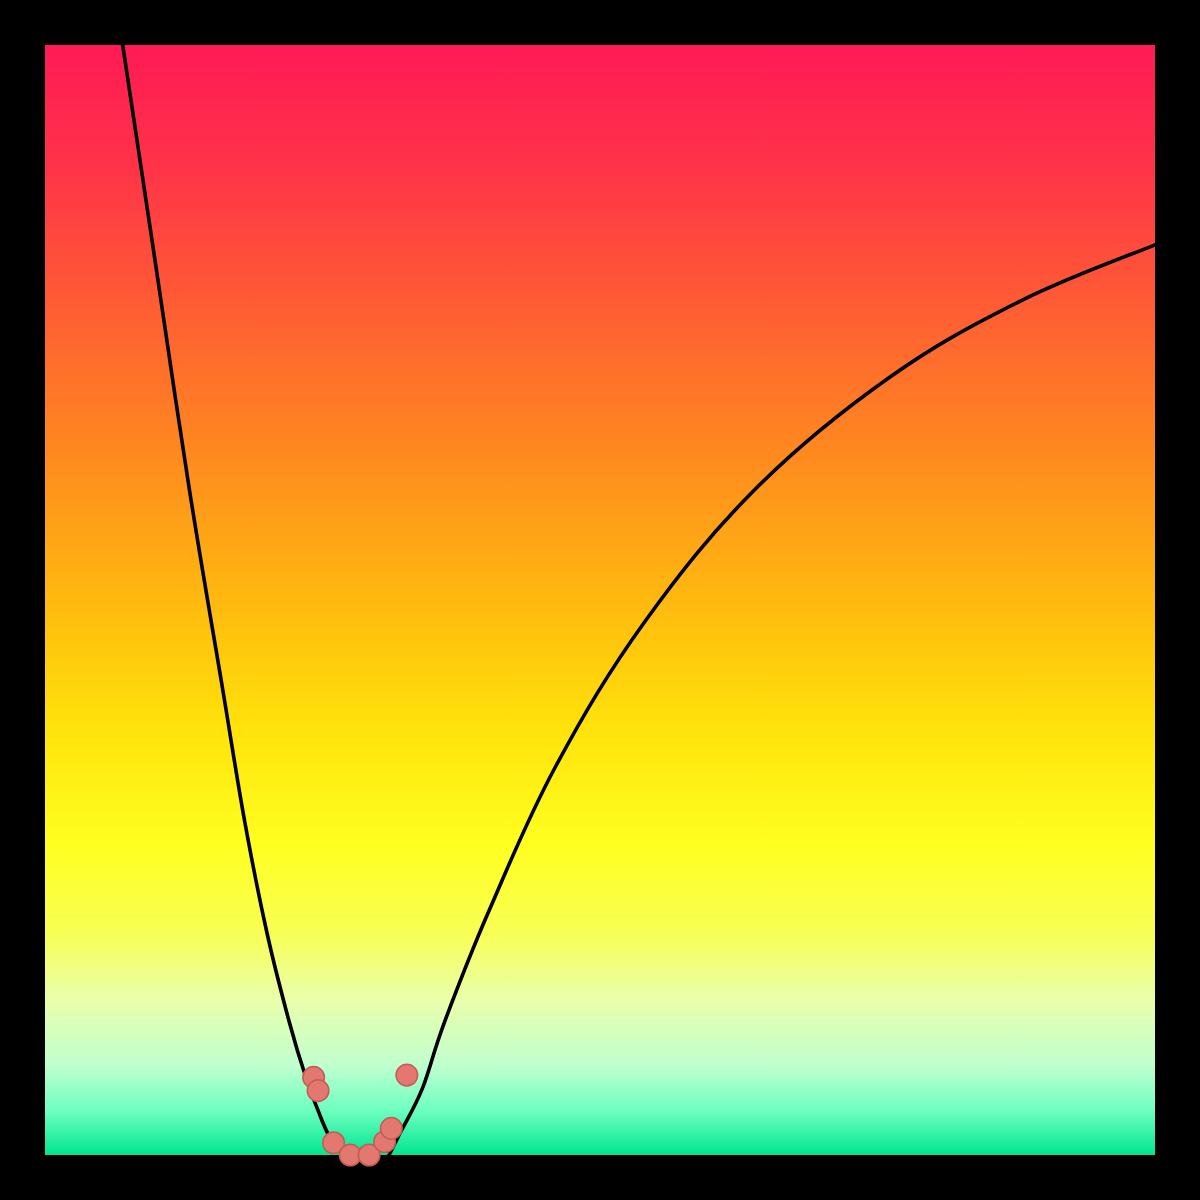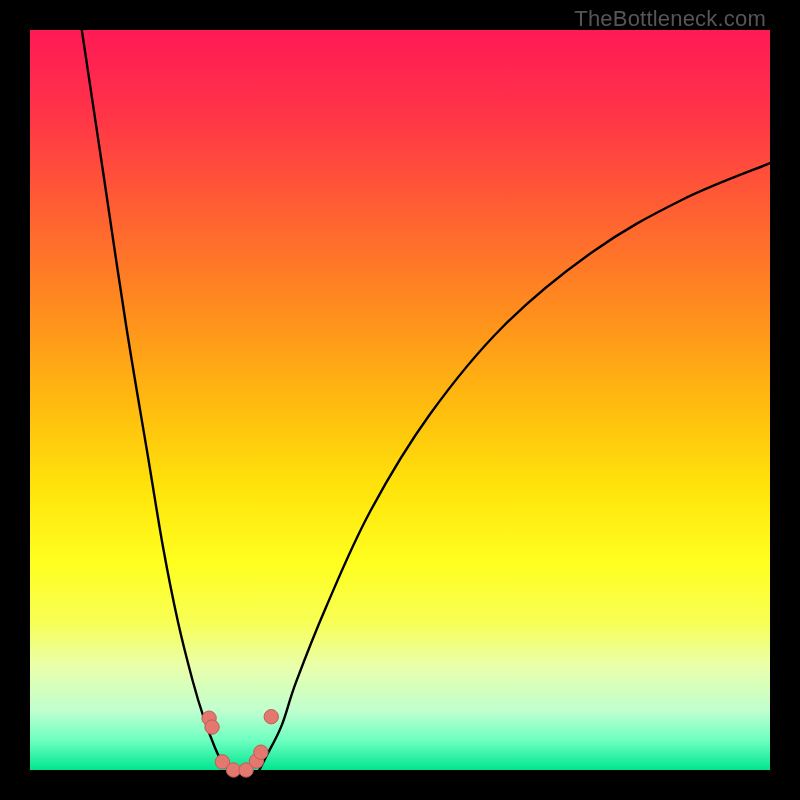--- a/index.html
+++ b/index.html
@@ -47,21 +47,20 @@
     width: 100%;
     height: 100%;
     overflow: visible;
   }
 </style>
 </head>
 <body>
 
 <div class="frame">
 
-  <div class="watermark">TheBottleneck.com</div>
 
   <div class="plot-area">
 
     <svg class="gradient-bg" viewBox="0 0 740 740" preserveAspectRatio="none">
       <defs>
         <linearGradient id="bg-grad" x1="0" y1="0" x2="0" y2="1">
             <stop offset="0.00%" stop-color="#ff1a55"></stop>
             <stop offset="11.00%" stop-color="#ff3348"></stop>
             <stop offset="24.00%" stop-color="#ff5e33"></stop>
             <stop offset="37.00%" stop-color="#ff8a1f"></stop>

